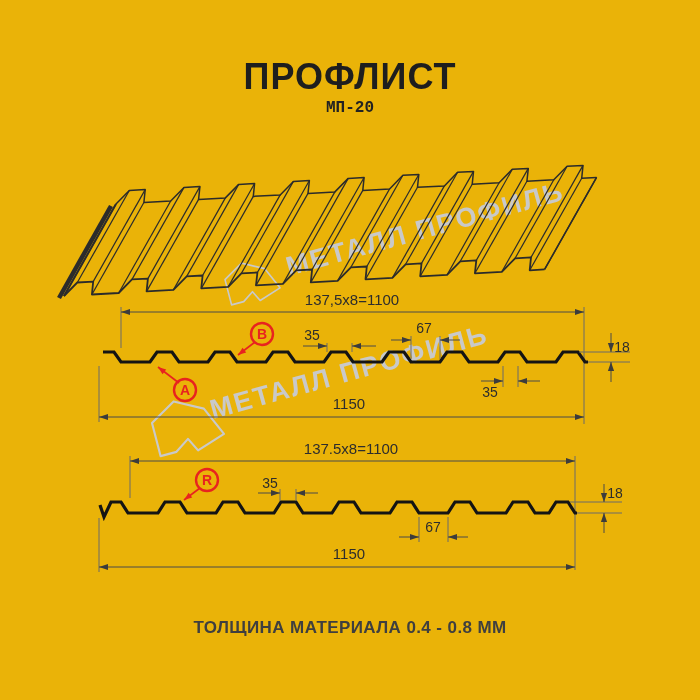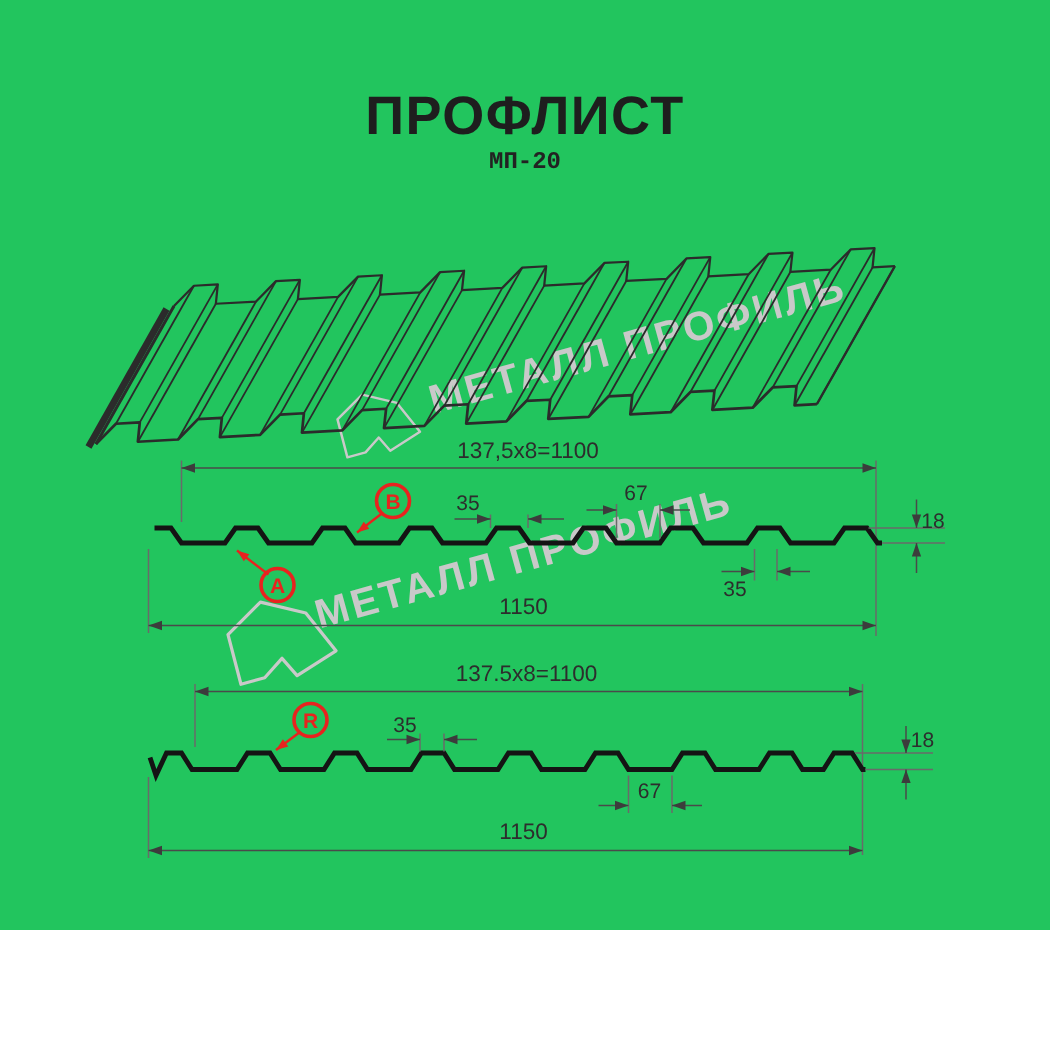--- a/index.html
+++ b/index.html
@@ -1,17 +1,17 @@
 <!DOCTYPE html>
 <html><head>
 <meta charset="utf-8">
 <style>
   html,body{margin:0;padding:0;background:#fff;width:700px;height:700px;overflow:hidden;
     font-family:"Liberation Sans", sans-serif;}
-  .stage{position:relative;width:700px;height:620px;background:#22c55e;}
+  .stage{position:relative;width:700px;height:700px;background:#eab308;}
   .title{position:absolute;left:0;top:56px;width:700px;text-align:center;
     font-size:36px;font-weight:700;letter-spacing:1px;color:#1e1e1e;}
   .subtitle{position:absolute;left:0;top:99px;width:700px;text-align:center;
     font-size:16px;font-weight:600;color:#222;font-family:Liberation Mono, monospace;}
   .footer{position:absolute;left:0;top:618px;width:700px;text-align:center;
     font-size:17px;font-weight:600;letter-spacing:.4px;color:#3f3f3f;}
   svg{position:absolute;left:0;top:0;}
   .dimtxt{font-size:15px;fill:#2d2d2d;}
   .dimtxt-s{font-size:14px;fill:#2d2d2d;}
   .dimline{stroke:#4a4a4a;stroke-width:1;fill:none;}
@@ -178,13 +178,14 @@
       <text class="dimtxt" x="349" y="559" text-anchor="middle">1150</text>
 
       <g>
         <line class="red" stroke-width="1.6" x1="200" y1="488" x2="184" y2="500" marker-end="url(#mR)"></line>
         <circle class="red" stroke-width="2.4" cx="207" cy="480" r="11"></circle>
         <text class="redtxt" x="207" y="485" text-anchor="middle">R</text>
       </g>
     </g>
   </svg>
 
+  <div class="footer">ТОЛЩИНА МАТЕРИАЛА 0.4 - 0.8 ММ</div>
 </div>
 
 </body></html>

